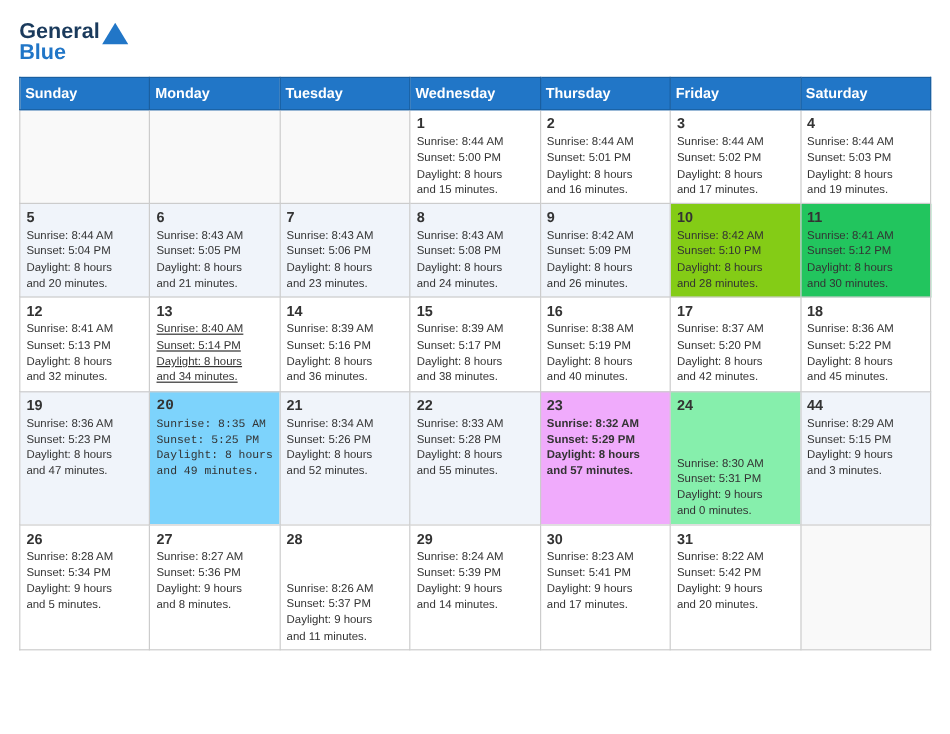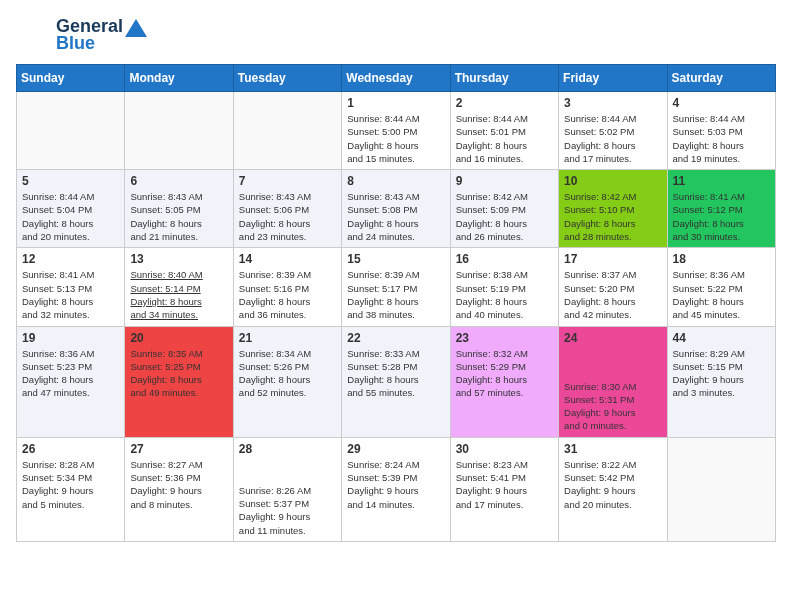--- a/index.html
+++ b/index.html
@@ -8,21 +8,20 @@
       background: #fff;
       width: 792px;
       min-height: 612px;
       padding: 16px;
     }
     .header {
       display: flex;
       justify-content: space-between;
       align-items: flex-start;
       margin-bottom: 10px;
-      margin-left: 40px;
     }
     .logo {
       display: flex;
       flex-direction: column;
       align-items: flex-start;
     }
     .logo-line {
       display: flex;
       align-items: center;
     }
@@ -247,21 +246,21 @@
         </td>
       </tr>
       <tr style="background: rgb(240, 244, 250);">
         <td style="background: rgb(240, 244, 250);">
           <div class="day-number">19</div>
           <div class="day-info" style="white-space: pre-line;">Sunrise: 8:36 AM
 Sunset: 5:23 PM
 Daylight: 8 hours
 and 47 minutes.</div>
         </td>
-        <td style="background: #ef4444;">
+        <td style="background: #7dd3fc; font-family: Liberation Mono, monospace;">
           <div class="day-number">20</div>
           <div class="day-info" style="white-space: pre-line;">Sunrise: 8:35 AM
 Sunset: 5:25 PM
 Daylight: 8 hours
 and 49 minutes.</div>
         </td>
         <td style="background: rgb(240, 244, 250);">
           <div class="day-number">21</div>
           <div class="day-info" style="white-space: pre-line;">Sunrise: 8:34 AM
 Sunset: 5:26 PM
@@ -270,26 +269,26 @@
         </td>
         <td style="background: rgb(240, 244, 250);">
           <div class="day-number">22</div>
           <div class="day-info" style="white-space: pre-line;">Sunrise: 8:33 AM
 Sunset: 5:28 PM
 Daylight: 8 hours
 and 55 minutes.</div>
         </td>
         <td style="background: #f0abfc;">
           <div class="day-number">23</div>
-          <div class="day-info" style="white-space: pre-line;">Sunrise: 8:32 AM
+          <div class="day-info" style="white-space: pre-line; font-weight: bold;">Sunrise: 8:32 AM
 Sunset: 5:29 PM
 Daylight: 8 hours
 and 57 minutes.</div>
         </td>
-        <td style="background: #ec4899;">
+        <td style="background: #86efac;">
           <div class="day-number">24</div>
           <div class="day-info" style="white-space: pre-line; margin-top: 35px;">Sunrise: 8:30 AM
 Sunset: 5:31 PM
 Daylight: 9 hours
 and 0 minutes.</div>
         </td>
         <td style="background: rgb(240, 244, 250);">
           <div class="day-number">44</div>
           <div class="day-info" style="white-space: pre-line;">Sunrise: 8:29 AM
 Sunset: 5:15 PM

